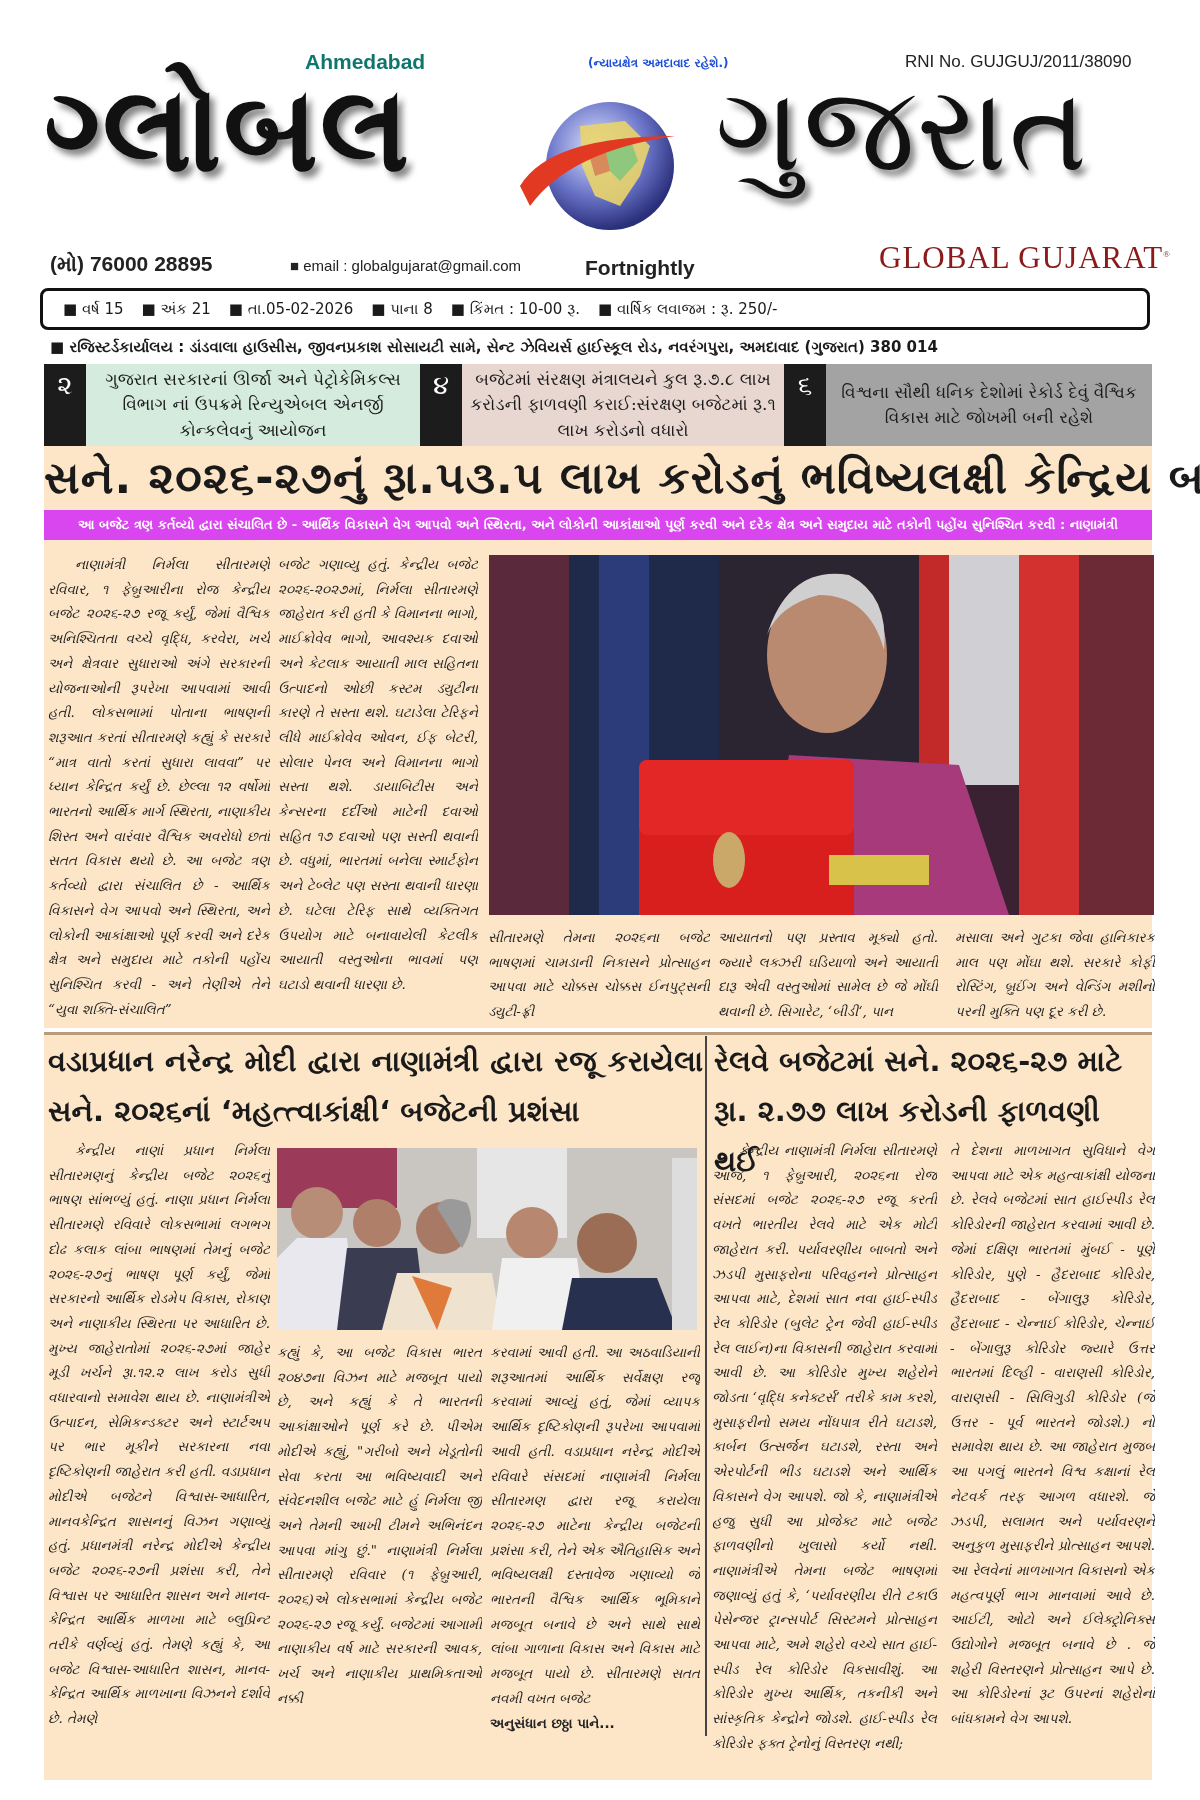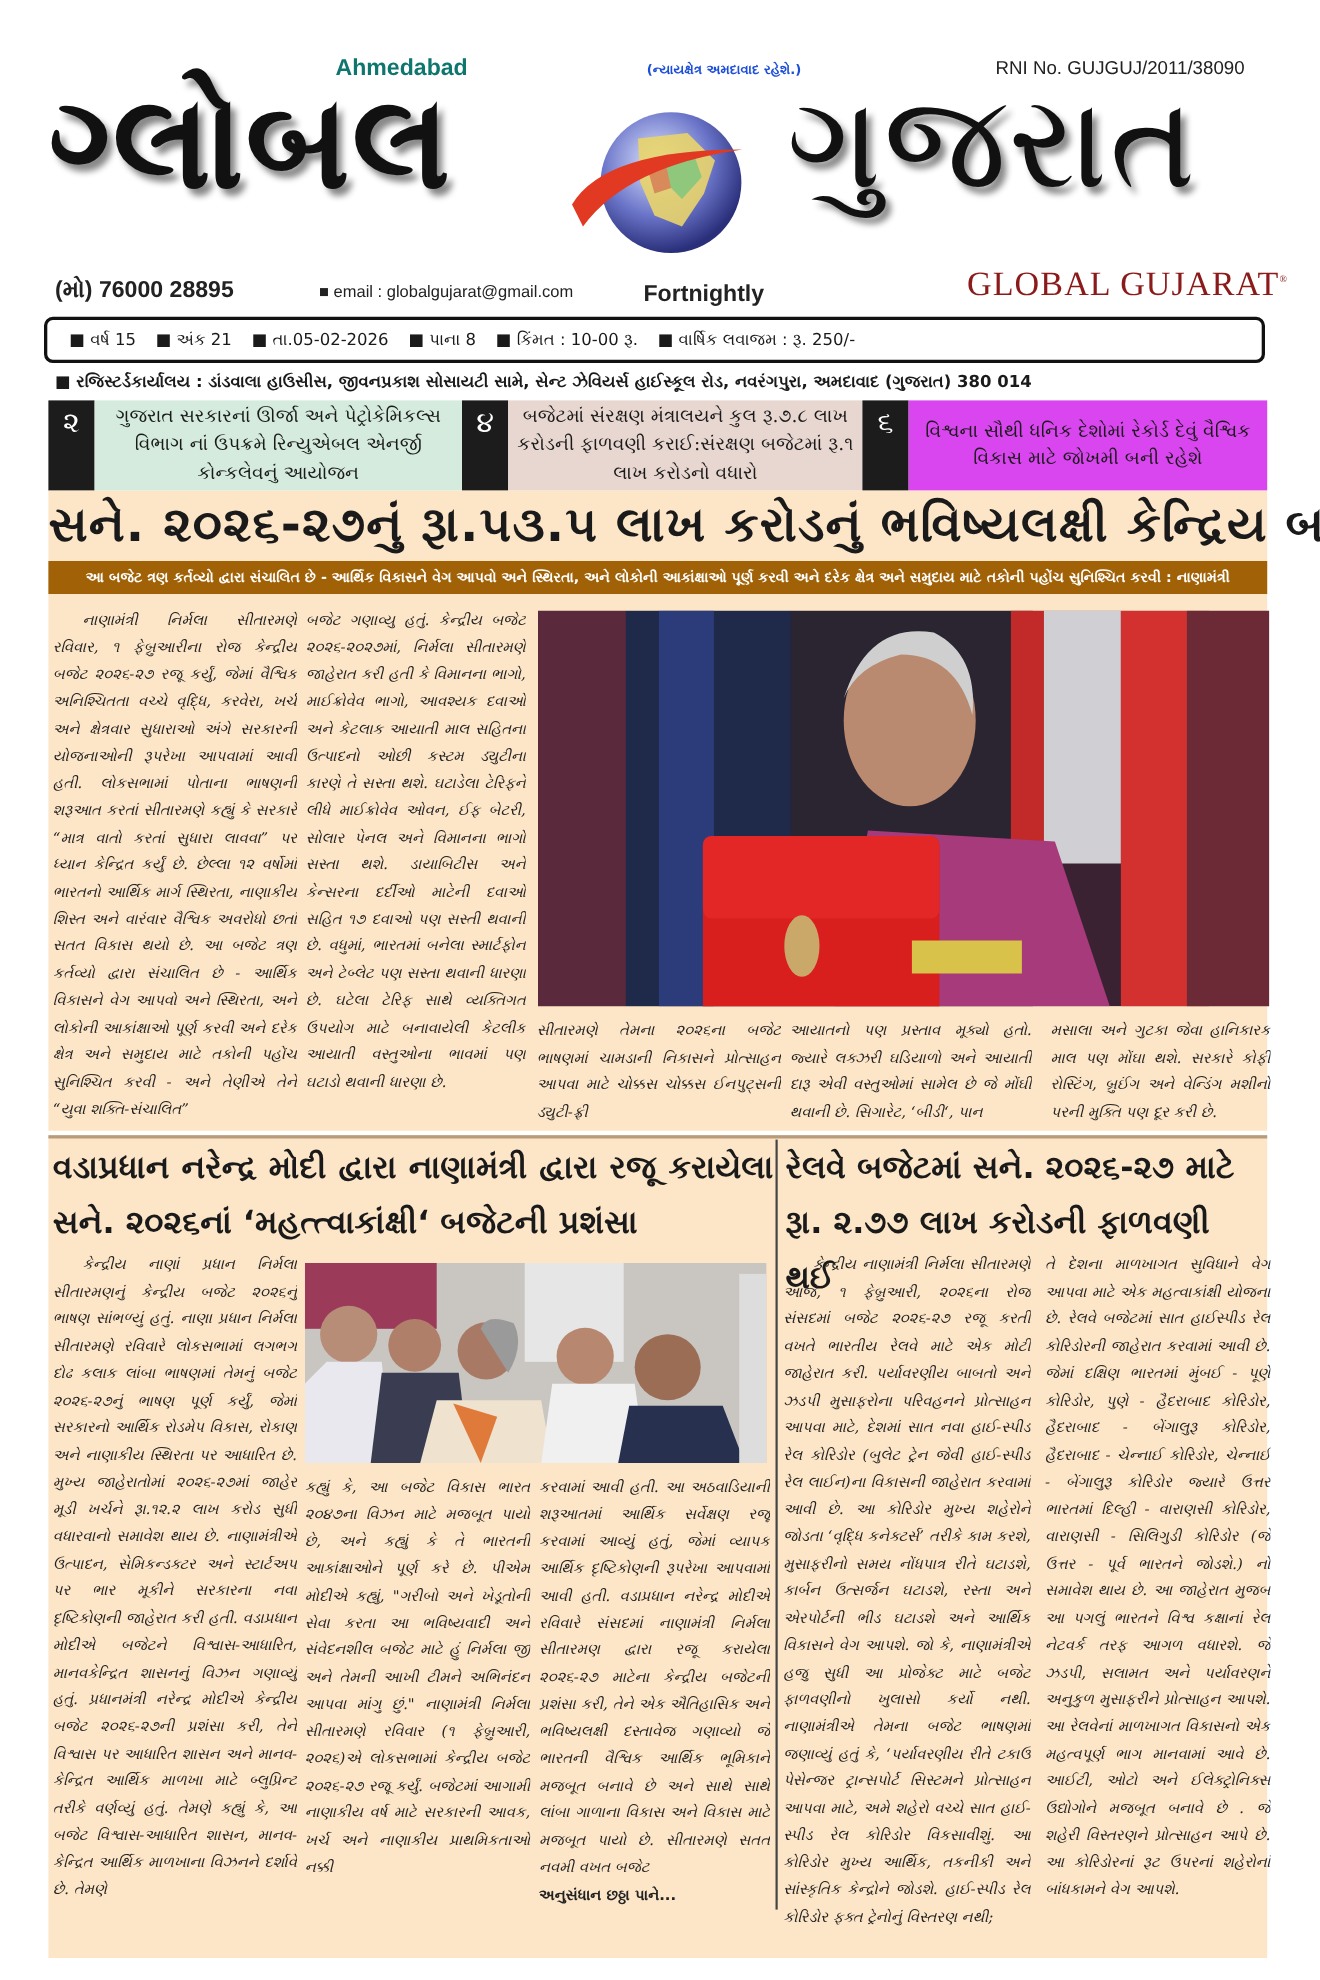--- a/index.html
+++ b/index.html
@@ -24,26 +24,26 @@
   .infobar .editor { background: #1c1c1c; color: #fff; width: 243px; display: flex; align-items: center; padding-left: 12px; font-size: 15px; font-weight: bold; }
   .infobar .meta { display: flex; align-items: center; gap: 18px; padding-left: 20px; font-size: 15px; font-weight: normal; white-space: nowrap; }
   .address { left: 50px; top: 338px; font-size: 15px; font-weight: bold; white-space: nowrap; }
 
   
   .teasers { left: 44px; top: 364px; width: 1108px; height: 82px; display: flex; }
   .teaser-num { width: 42px; background: #1c1c1c; color: #fff; font-size: 26px; display: flex; justify-content: center; padding-top: 6px; font-family: "DejaVu Serif", serif; }
   .teaser-text { display: flex; align-items: center; justify-content: center; text-align: center; font-size: 17px; line-height: 1.5; padding: 0 8px; font-family: "DejaVu Serif", serif; }
   .t1 { background: #d4ebdd; width: 334px; }
   .t2 { background: #e8d7d0; width: 322px; }
-  .t3 { background: #d946ef; width: 326px; }
+  .t3 { background: #a3a3a3; width: 326px; }
 
   
   .main-panel { left: 44px; top: 446px; width: 1108px; height: 582px; background: #fde6c8; }
   .main-headline { left: 44px; top: 446px; width: 1108px; height: 64px; text-align: center; font-size: 44px; font-weight: bold; color: #1a1a1a; line-height: 64px; white-space: nowrap; letter-spacing: 1px; }
-  .main-strap { left: 44px; top: 510px; width: 1108px; height: 30px; background: #a16207; color: #fff; font-size: 13px; font-weight: bold; display: flex; align-items: center; justify-content: center; white-space: nowrap; padding: 0 6px; }
+  .main-strap { left: 44px; top: 510px; width: 1108px; height: 30px; background: #d946ef; color: #fff; font-size: 13px; font-weight: bold; display: flex; align-items: center; justify-content: center; white-space: nowrap; padding: 0 6px; }
   .col { font-family: "DejaVu Serif", serif; font-size: 13.5px; line-height: 24.7px; font-style: italic; text-align: justify; color: #222; }
   .col p { text-indent: 2em; }
   .c1 { left: 48px; top: 552px; width: 222px; height: 470px; overflow: hidden; }
   .c2 { left: 278px; top: 552px; width: 200px; height: 470px; overflow: hidden; }
   .photo1 { left: 489px; top: 555px; width: 665px; height: 360px; overflow: hidden; }
   .c3 { left: 488px; top: 925px; width: 222px; height: 100px; overflow: hidden; }
   .c4 { left: 718px; top: 925px; width: 220px; height: 100px; overflow: hidden; }
   .c5 { left: 955px; top: 925px; width: 200px; height: 100px; overflow: hidden; }
 
   

